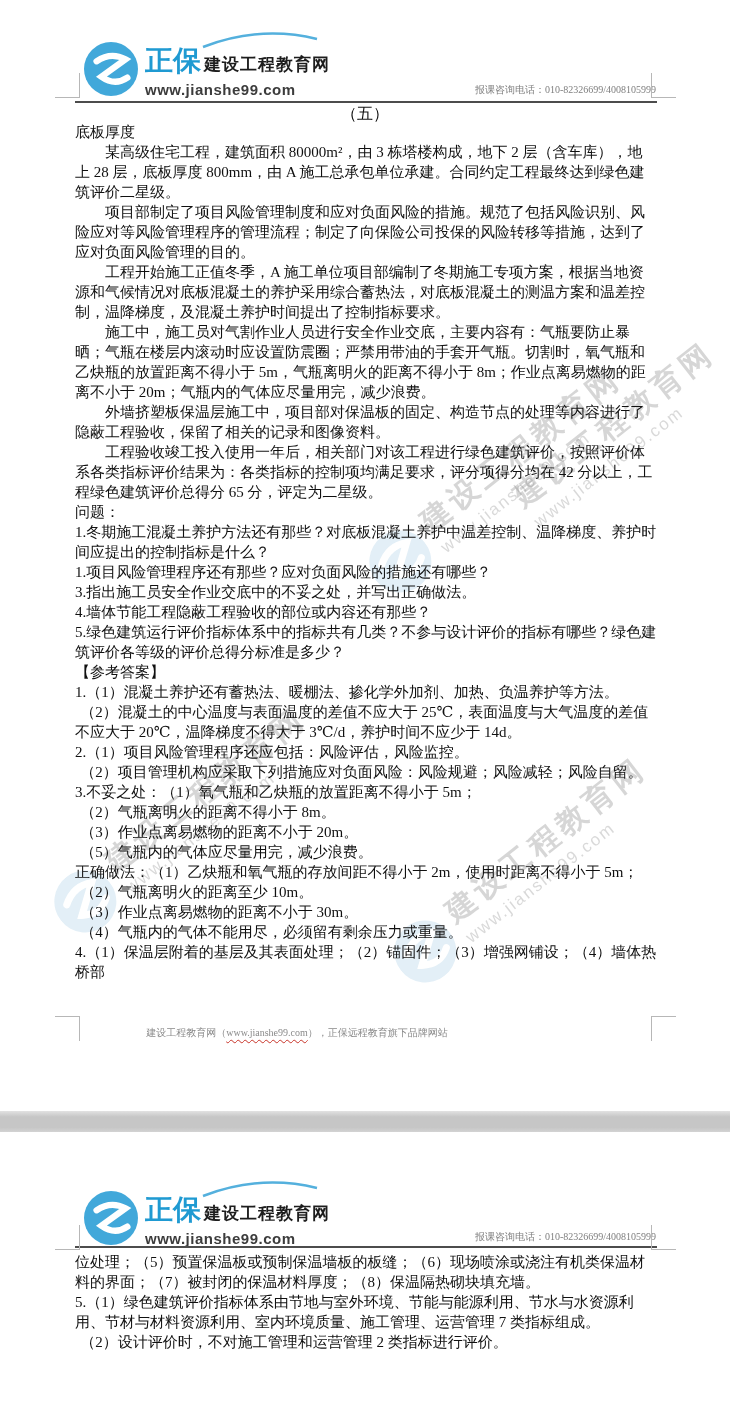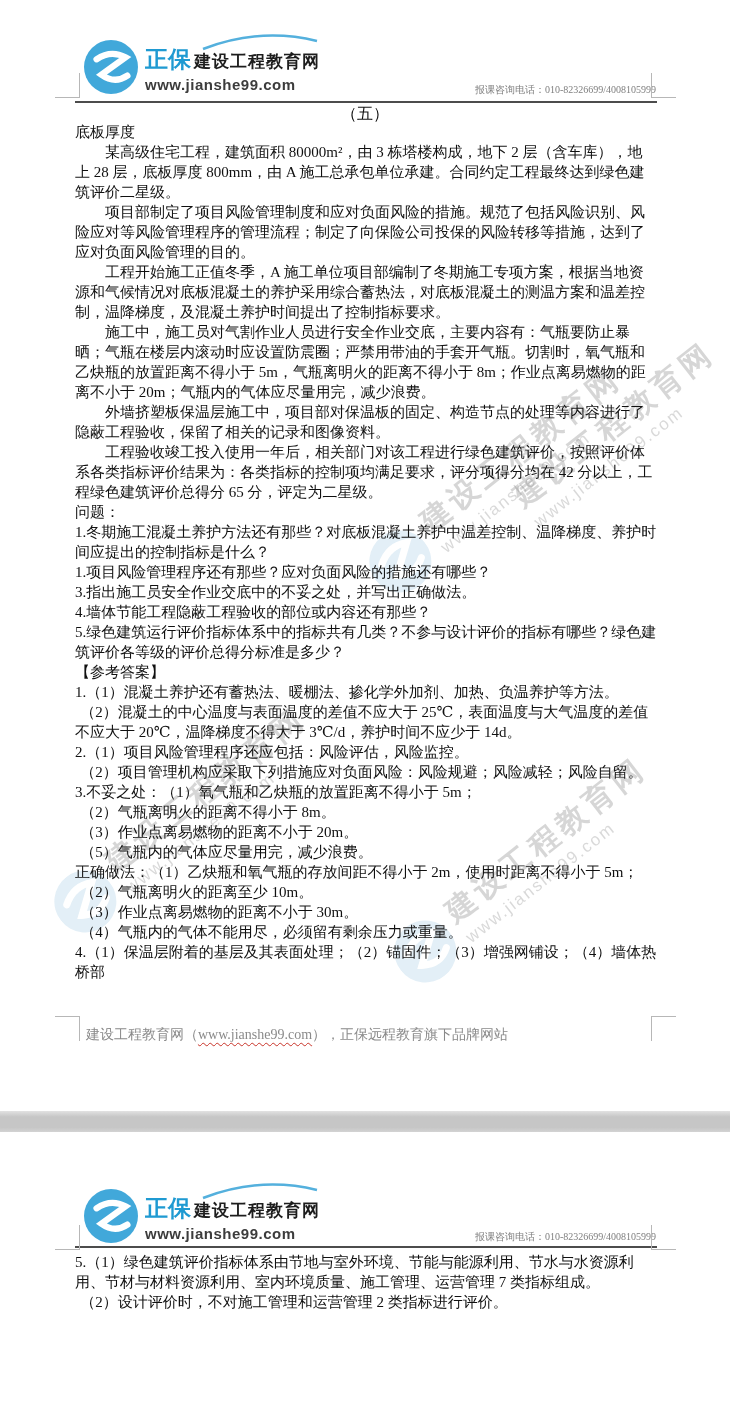--- a/index.html
+++ b/index.html
@@ -17,21 +17,21 @@
   }
 
   
   .logo { position:absolute; left:84px; display:flex; align-items:center; gap:7px; }
   .page-1 .logo { top:40px; }
   .page-2 .logo { top:57px; }
   .logo-badge { width:54px; height:54px; display:block; }
   .logo-text { position:relative; padding-top:2px; }
   .logo-row1 { position:relative; display:flex; align-items:baseline; gap:3px; white-space:nowrap; }
   .logo-arc { position:absolute; left:56px; top:-13px; width:118px; height:20px; }
-  .brand-cn { font-size:23px; font-weight:bold; color:#1f9ad2; font-family:"Liberation Sans",sans-serif; }
+  .brand-cn { font-size:28px; font-weight:bold; color:#1f9ad2; font-family:"Liberation Sans",sans-serif; }
   .brand-suffix { font-size:17px; font-weight:bold; color:#1d1d1d; letter-spacing:1px; }
   .brand-url { font-size:15px; font-weight:bold; color:#3c3c3c; font-family:"Liberation Sans",sans-serif; letter-spacing:0.5px; margin-top:1px; }
   .phone { position:absolute; right:74px; font-size:10px; color:#7e7e7e; white-space:nowrap; }
   .page-1 .phone { top:83px; }
   .page-2 .phone { top:98px; }
   .header-rule { position:absolute; left:75px; width:582px; border-bottom:2px solid #4c4c4c; }
   .page-1 .header-rule { top:101px; }
   .page-2 .header-rule { top:245px - 131px; top:114px; }
 
   .doc-title { position:absolute; left:0; width:730px; top:104px; text-align:center; font-size:16px; color:#111; }
@@ -39,21 +39,21 @@
   
   .content { position:absolute; left:75px; width:582px; font-size:15px; line-height:20px; color:#101010; }
   .page-1 .content { top:122px; }
   .page-2 .content { top:120px; }
   .content p { margin:0; padding:0; }
   .indent { text-indent:2em; }
   .paren  { text-indent:0.35em; }
   .heading { text-indent:0; }
 
   
-  .footer { position:absolute; left:0; width:594px; top:1026px; text-align:center; font-size:14px; color:#8a8a8a; }
+  .footer { position:absolute; left:0; width:594px; top:1026px; text-align:center; font-size:10px; color:#8a8a8a; }
   .footer .wavy { text-decoration:underline; text-decoration-style:wavy; text-decoration-color:#c8342a; text-decoration-thickness:1px; text-underline-offset:3px; }
 
   
   .mark { position:absolute; width:24px; height:24px; }
   .mark.tl { border-bottom:1.5px solid #b7b7b7; border-right:1.5px solid #b7b7b7; left:55px; }
   .mark.tr { border-bottom:1.5px solid #b7b7b7; border-left:1.5px solid #b7b7b7; left:651px; }
   .mark.bl { border-top:1.5px solid #b7b7b7; border-right:1.5px solid #b7b7b7; left:55px; }
   .mark.br { border-top:1.5px solid #b7b7b7; border-left:1.5px solid #b7b7b7; left:651px; }
   .page-1 .mark.tl, .page-1 .mark.tr { top:73px; }
   .page-1 .mark.bl, .page-1 .mark.br { top:1016px; }
@@ -187,16 +187,17 @@
       <div class="brand-url">www.jianshe99.com</div>
     </div>
   </div>
   <div class="phone">报课咨询电话：010-82326699/4008105999</div>
   <div class="header-rule"></div>
 
   <div class="mark tl"></div>
   <div class="mark tr"></div>
 
   <div class="content">
+    <p class="plain">位处理；（5）预置保温板或预制保温墙板的板缝；（6）现场喷涂或浇注有机类保温材料的界面；（7）被封闭的保温材料厚度；（8）保温隔热砌块填充墙。</p>
     <p class="plain">5.（1）绿色建筑评价指标体系由节地与室外环境、节能与能源利用、节水与水资源利用、节材与材料资源利用、室内环境质量、施工管理、运营管理 7 类指标组成。</p>
     <p class="paren">（2）设计评价时，不对施工管理和运营管理 2 类指标进行评价。</p>
   </div>
 </div>
 
 </body></html>

